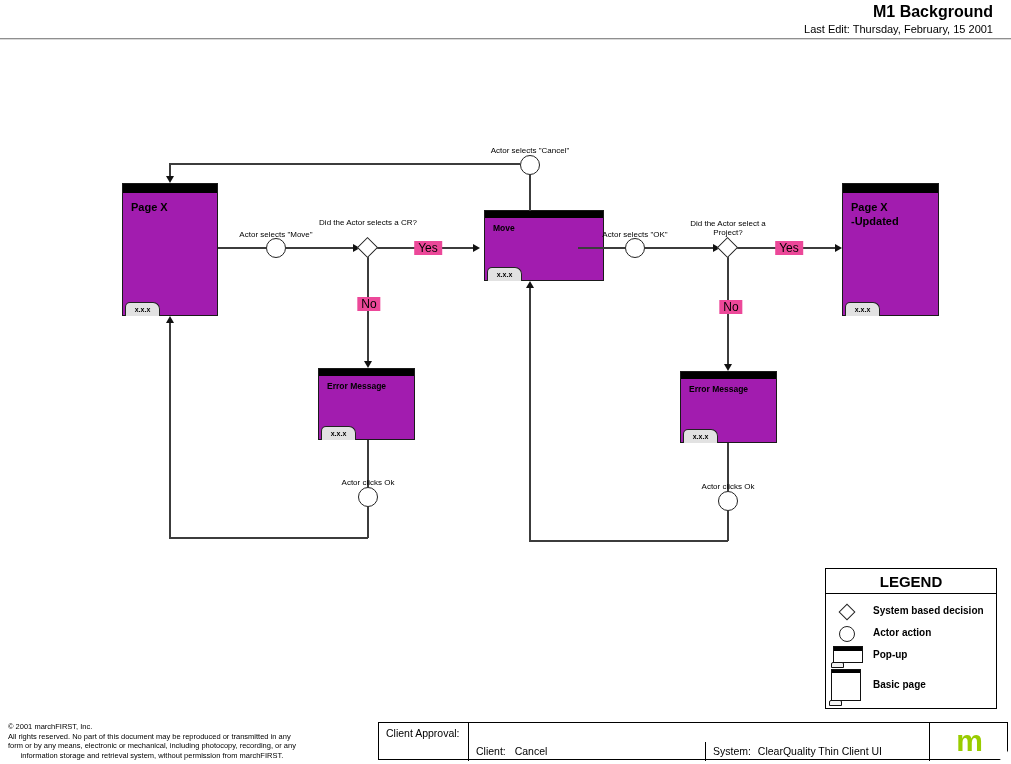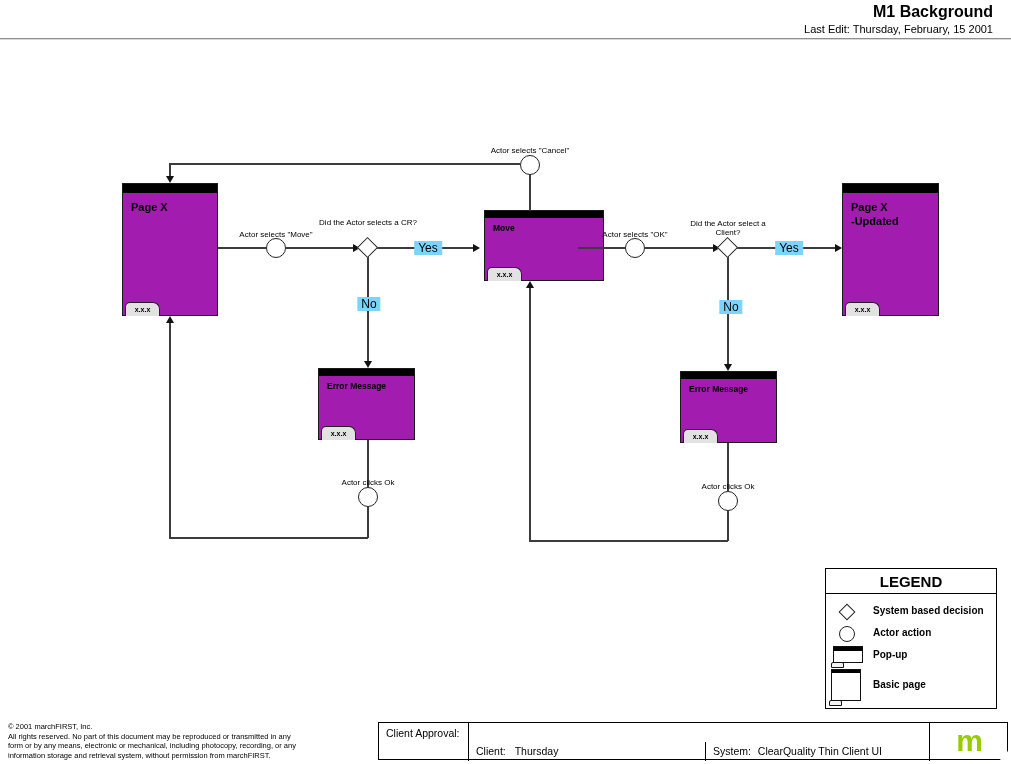--- a/index.html
+++ b/index.html
@@ -29,21 +29,21 @@
   
   .hline { position:absolute; height:1.5px; background:#3c3c3c; }
   .vline { position:absolute; width:1.5px; background:#3c3c3c; }
   .arr { position:absolute; width:0; height:0; }
   .arr-r { border-top:4px solid transparent; border-bottom:4px solid transparent; border-left:7px solid #111; }
   .arr-d { border-left:4px solid transparent; border-right:4px solid transparent; border-top:7px solid #111; }
   .arr-u { border-left:4px solid transparent; border-right:4px solid transparent; border-bottom:7px solid #111; }
 
   
   .lbl { position:absolute; font-size:8px; white-space:nowrap; transform:translateX(-50%); text-align:center; }
-  .yn  { position:absolute; font-size:12px; white-space:nowrap; transform:translateX(-50%); background:#7dd3fc; padding:0 4px; }
+  .yn  { position:absolute; font-size:12px; white-space:nowrap; transform:translateX(-50%); background:#ec4899; padding:0 4px; }
 
   
   .legend { position:absolute; left:825px; top:568px; width:172px; height:141px; border:1.5px solid #000; background:#fff; }
   .legend-hdr { height:25px; border-bottom:1.5px solid #000; text-align:center; font-weight:bold; font-size:15px; line-height:25px; }
   .lg-item-lbl { position:absolute; left:47px; font-size:10px; font-weight:bold; white-space:nowrap; }
   .lg-diamond { position:absolute; left:15px; top:37px; width:12px; height:12px; border:1.5px solid #222; transform:rotate(45deg); background:#fff; }
   .lg-circle  { position:absolute; left:13px; top:57px; width:16px; height:16px; border:1.5px solid #222; border-radius:50%; background:#fff; }
   .lg-page { position:absolute; border:1.5px solid #111; background:#fff; }
   .lg-page .bar { position:absolute; top:0; left:0; right:0; background:#000; }
   .lg-page .ltab { position:absolute; left:-3px; bottom:-6px; width:13px; height:6px; border:1px solid #111; background:#f2f2f2; border-radius:2px 2px 0 0; }
@@ -147,21 +147,21 @@
   <div class="circle" style="left:718px; top:491px;"></div>
   <div class="diamond" style="left:360px; top:240px;"></div>
   <div class="diamond" style="left:720px; top:240px;"></div>
 
   <div class="lbl" style="left:530px; top:146px;">Actor selects "Cancel"</div>
   <div class="lbl" style="left:276px; top:230px;">Actor selects "Move"</div>
   <div class="lbl" style="left:368px; top:218px;">Did the Actor selects a CR?</div>
   <div class="lbl" style="left:635px; top:230px;">Actor selects "OK"</div>
   <div class="lbl" style="left:728px; top:219px;">
     <span style="display:block;">Did the Actor select a</span>
-    <span style="display:block;">Client?</span>
+    <span style="display:block;">Project?</span>
   </div>
   <div class="yn" style="left:428px; top:241px;">Yes</div>
   <div class="yn" style="left:789px; top:241px;">Yes</div>
   <div class="yn" style="left:369px; top:297px;">No</div>
   <div class="yn" style="left:731px; top:300px;">No</div>
   <div class="lbl" style="left:368px; top:478px;">Actor clicks Ok</div>
   <div class="lbl" style="left:728px; top:482px;">Actor clicks Ok</div>
 
   <div class="legend">
     <div class="legend-hdr">LEGEND</div>
@@ -178,28 +178,28 @@
       <div class="bar"></div>
       <div class="ltab"></div>
     </div>
     <div class="lg-item-lbl" style="top:110px;">Basic page</div>
   </div>
 
   <div class="copyright">
     <span style="display:block;">© 2001 marchFIRST, Inc.</span>
     <span style="display:block;">All rights reserved. No part of this document may be reproduced or transmitted in any</span>
     <span style="display:block;">form or by any means, electronic or mechanical, including photocopy, recording, or any</span>
-    <span style="display:block;">information storage and retrieval system, without permission from marchFIRST.</span>
+    <span style="display:block;text-align:center;">information storage and retrieval system, without permission from marchFIRST.</span>
   </div>
 
   <div class="apt">
     <div class="cell c-approval">Client Approval:</div>
     <div class="cell c-client">
       <span>Client:</span>
-      <span class="val-gap">Thursday</span>
+      <span class="val-gap">Cancel</span>
     </div>
     <div class="cell c-project">
       <span>System:</span>
       <span class="val-gap" style="margin-left:4px;">ClearQuality Thin Client UI</span>
     </div>
     <div class="c-logo">m</div>
   </div>
 
 </div>
 

